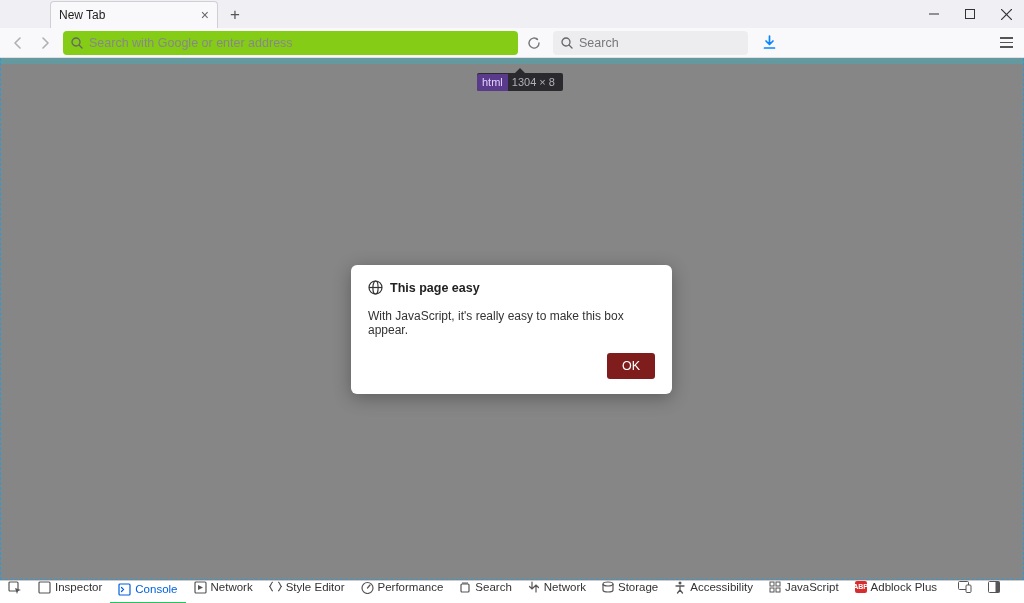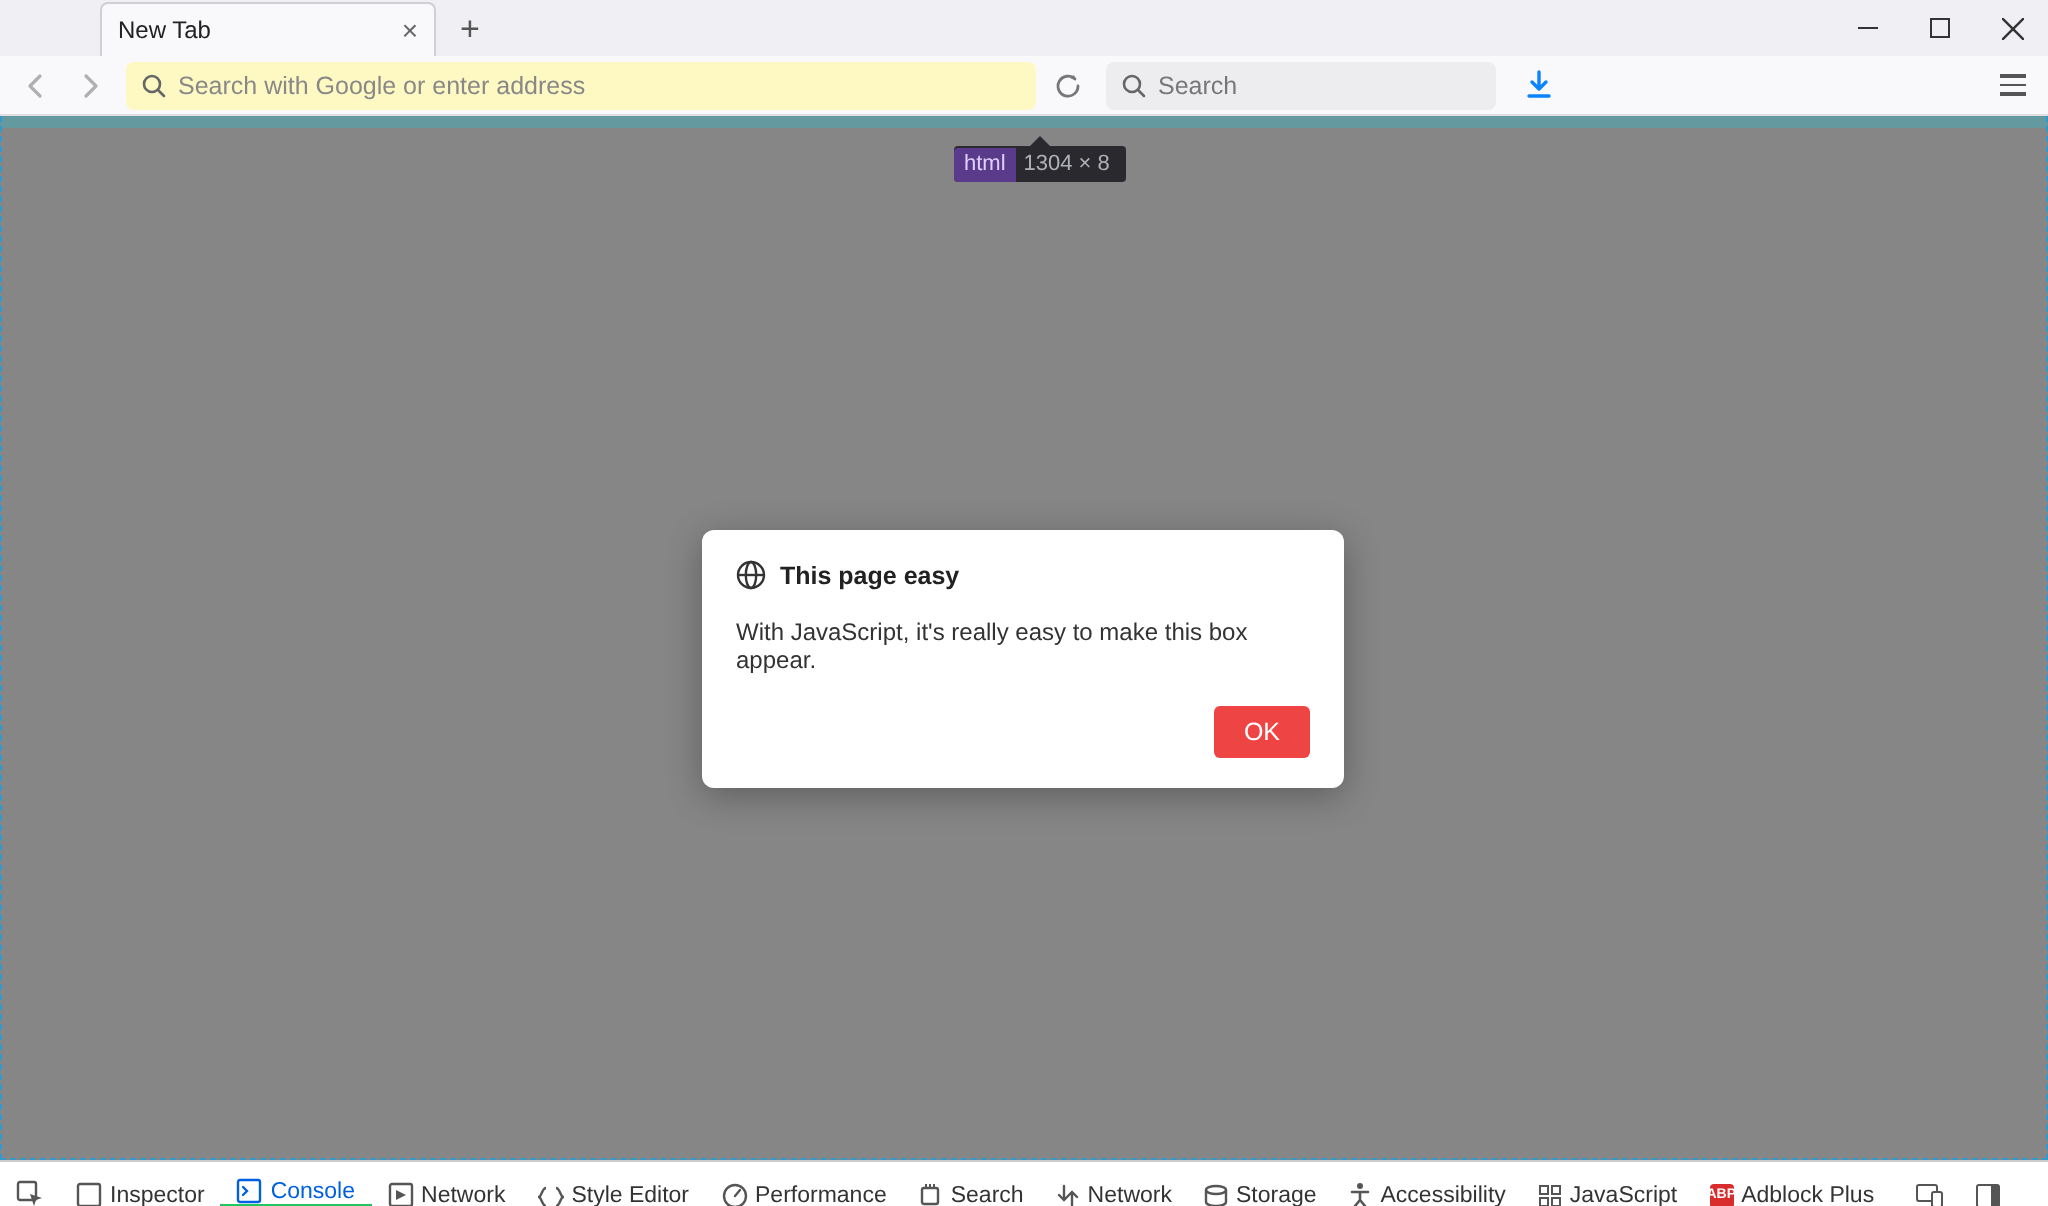--- a/index.html
+++ b/index.html
@@ -5,44 +5,44 @@
     * { margin:0; padding:0; box-sizing:border-box; font-family:"Segoe UI",Arial,sans-serif; }
     body { width:1024px; height:603px; overflow:hidden; background:#f0f0f4; position:relative; }
     .tabbar { height:28px; background:#f0f0f4; display:flex; align-items:flex-end; padding-left:6px;margin-left:44px; }
     .tab { width:168px; height:27px; background:#f9f9fb; border:1px solid #d0d0d4; border-bottom:none; border-radius:4px 4px 0 0; display:flex; align-items:center; justify-content:space-between; padding:0 8px; font-size:12px; color:#222; }
     .tab-close { font-size:14px; color:#666; cursor:pointer; line-height:1; }
     .newtab { width:26px; height:26px; display:flex; align-items:center; justify-content:center; color:#555; font-size:17px; margin-left:4px; cursor:pointer; }
     .winctrls { position:absolute; top:0; right:0; display:flex; height:28px; }
     .winbtn { width:36px; display:flex; align-items:center; justify-content:center; color:#333; cursor:pointer; }
     .navbar { height:30px; background:#f9f9fb; border-bottom:1px solid #e0e0e4; display:flex; align-items:center; padding:0 6px; gap:3px; }
     .navicon { width:24px; height:24px; display:flex; align-items:center; justify-content:center; cursor:pointer; color:#8a8a8e; border-radius:4px; }
-    .urlbar { flex:0 0 455px; height:24px; background:#fef9c3; border-radius:4px; display:flex; align-items:center; padding:0 8px; gap:6px; margin-left:3px;justify-content:space-between; }
+    .urlbar { flex:0 0 455px; height:24px; background:#84cc16; border-radius:4px; display:flex; align-items:center; padding:0 8px; gap:6px; margin-left:3px;justify-content:space-between; }
     .urlbar input { border:none; background:transparent; outline:none; flex:1; font-size:12.5px; color:#555; }
     .urlbar input::placeholder { color:#888; }
     .reload { width:26px; height:24px; display:flex; align-items:center; justify-content:center; color:#666; cursor:pointer; }
     .searchbar { flex:0 0 168px; height:24px; background:#ededf0; border-radius:4px; display:flex; align-items:center; padding:0 8px; gap:6px; margin-left:3px; }
     .searchbar input { border:none; background:transparent; outline:none; flex:1; font-size:12.5px; }
     .searchbar input::placeholder { color:#777; }
     .dlicon { margin-left:6px; width:24px; height:24px; display:flex; align-items:center; justify-content:center; color:#0a84ff; cursor:pointer; }
     .spacer { flex:1; }
     .menu { width:24px; height:24px; display:flex; align-items:center; justify-content:center; color:#555; cursor:pointer; flex-direction:column; gap:3px; }
     .menu span { width:13px; height:1.5px; background:#555; }
     .viewport { position:absolute; top:58px; left:0; right:0; bottom:23px; background:#868686; }
     .sel-top { position:absolute; top:58px; left:0; right:0; height:6px; background:#4fa6b0; opacity:0.6; }
     .sel-border { position:absolute; top:58px; left:0; right:0; bottom:23px; pointer-events:none; border-left:1px dashed #3399cc; border-right:1px dashed #3399cc; border-bottom:1px dashed #3399cc; }
     .tooltip { position:absolute; top:73px; left:477px; background:#2a2a2e; color:#b0b0b9; font-size:11px; padding:3px 8px; border-radius:2px; display:flex; align-items:center; gap:4px; }
     .tooltip::before { content:""; position:absolute; top:-5px; left:50%; transform:translateX(-50%); border:5px solid transparent; border-bottom-color:#2a2a2e; border-top:none; }
     .tooltip .tag { background:#5a3a8a; padding:0 5px; margin:-3px 0 -3px -8px; border-radius:2px 0 0 2px; color:#e0d0ff; height:17px; display:flex; align-items:center; }
     .dialog { position:absolute; top:265px; left:351px; width:321px; background:#fff; border-radius:6px; box-shadow:0 4px 18px rgba(0,0,0,0.3); padding:15px 17px 15px 17px; }
     .dialog-head { display:flex; align-items:center; gap:7px; font-size:12.5px; font-weight:600; color:#222; margin-bottom:14px; }
     .dialog-msg { font-size:12px; color:#333; margin-bottom:16px; }
     .dialog-actions { display:flex; justify-content:flex-end; }
-    .ok-btn { background:#ef4444; color:#fff; border:none; padding:6px 15px; font-size:12.5px; border-radius:3px; cursor:pointer; }
+    .ok-btn { background:#7f1d1d; color:#fff; border:none; padding:6px 15px; font-size:12.5px; border-radius:3px; cursor:pointer; }
     .devtools { position:absolute; left:0; right:0; bottom:0; height:23px; background:#fff; border-top:1px solid #ccc; display:flex; align-items:center; font-size:11.5px; color:#333; }
-    .dt-btn { display:flex; align-items:flex-end; gap:4px; padding:0 8px; height:23px; cursor:pointer; white-space:nowrap; }
+    .dt-btn { display:flex; align-items:flex-start; gap:4px; padding:0 8px; height:23px; cursor:pointer; white-space:nowrap; }
     .dt-btn.active { color:#0060df; border-bottom:2px solid #22c55e; padding-top:2px; }
     .abp { width:12px; height:12px; background:#d92d2d; border-radius:2px; color:#fff; font-size:7px; font-weight:bold; display:flex; align-items:center; justify-content:center; }
     .dt-right { margin-left:auto; display:flex; }
     svg { display:block; }
   </style>
 </head>
 <body>
 
 <div class="tabbar">
   <div class="tab">

